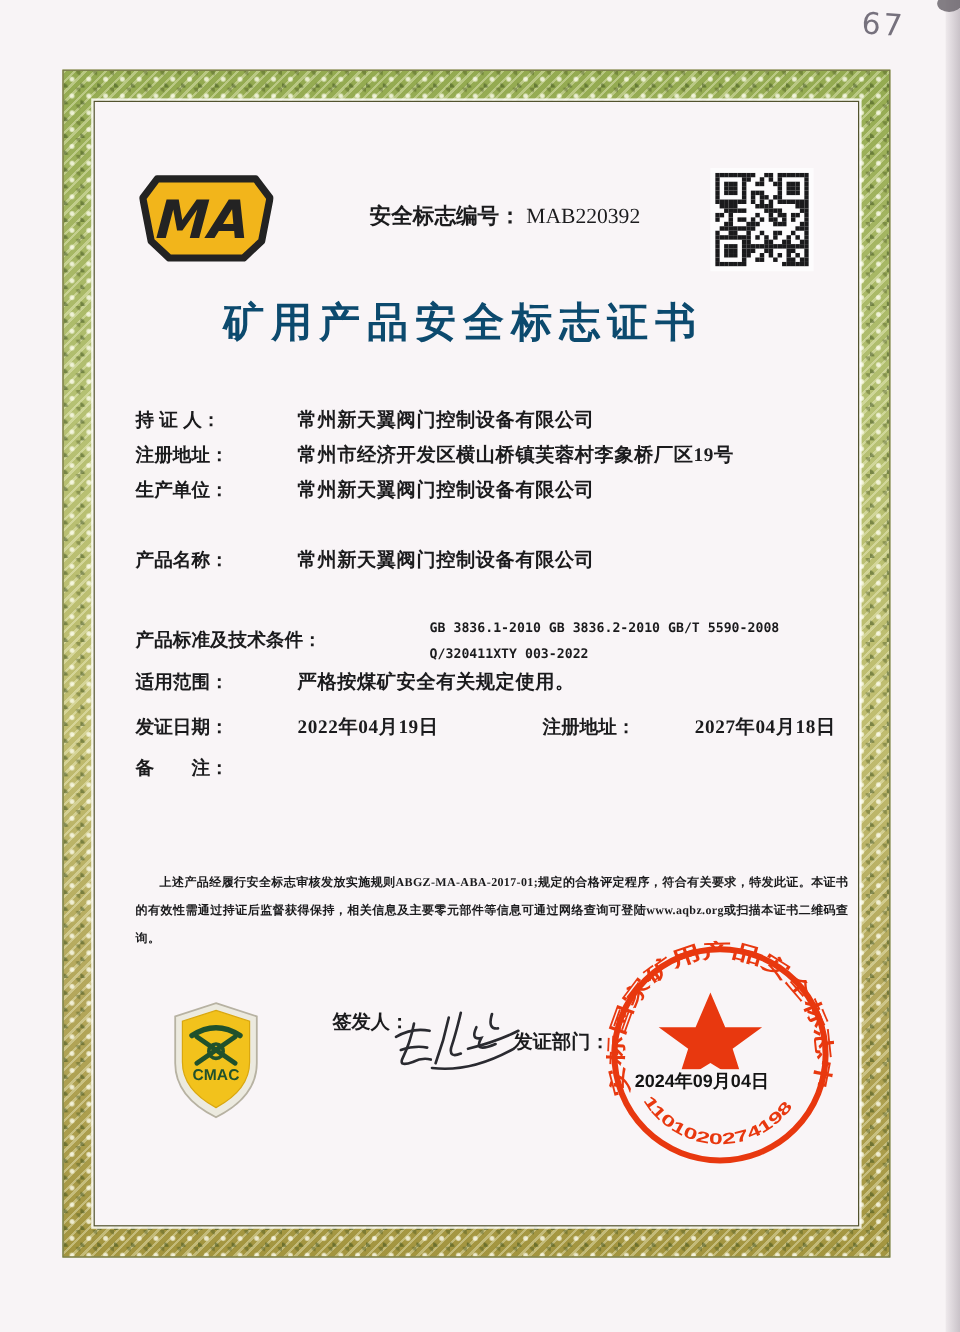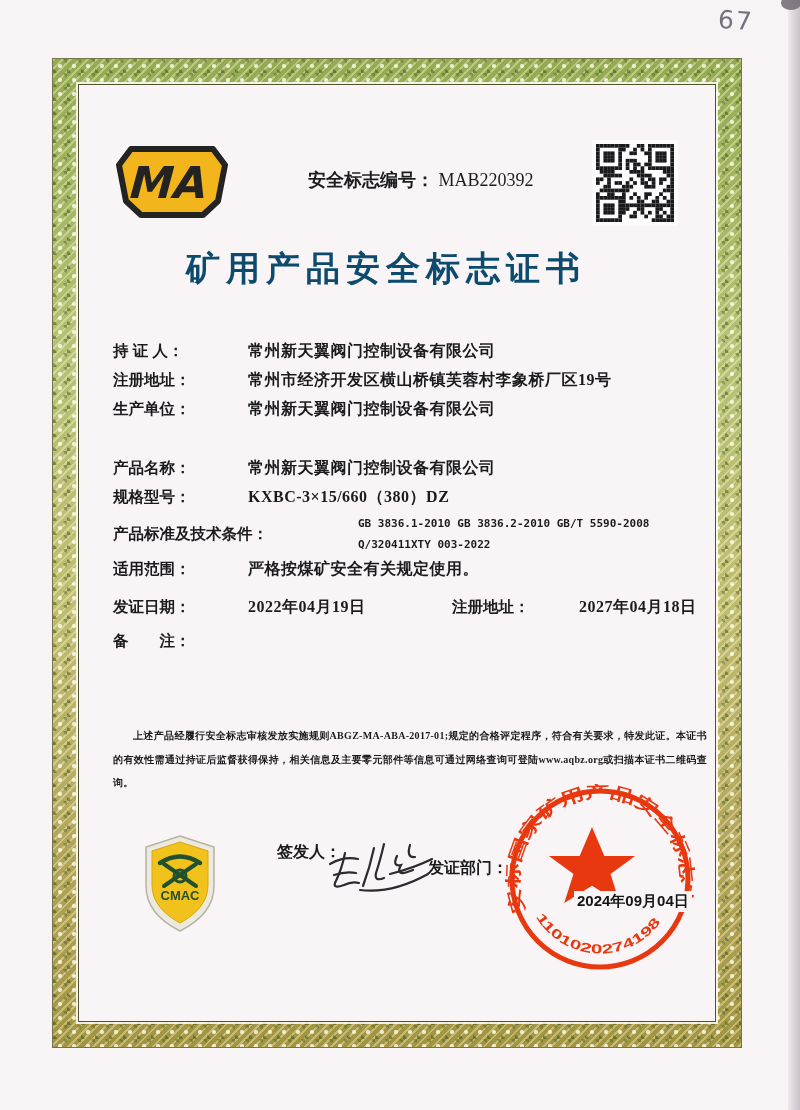--- a/index.html
+++ b/index.html
@@ -60,21 +60,21 @@
   
   .cmac{position:absolute;left:140px;top:834px;}
   .signer-lbl{position:absolute;left:277px;top:842px;font-size:16px;font-weight:bold;
     font-family:"Liberation Sans","DejaVu Sans",sans-serif;color:#1b1b1d;}
   .signature{position:absolute;left:322px;top:832px;}
   .dept-lbl{position:absolute;left:428px;top:858px;font-size:16px;font-weight:bold;
     font-family:"Liberation Sans","DejaVu Sans",sans-serif;color:#1b1b1d;}
   .stamp{position:absolute;left:505px;top:784px;width:190px;height:190px;}
   .stamp-date{position:absolute;left:526px;top:891px;background:#f9f5f7;padding:1px 3px;
     font-size:15px;font-weight:bold;color:#141414;font-family:"Liberation Sans","DejaVu Sans",sans-serif;
-    white-space:nowrap;margin-left:48px;}
+    white-space:nowrap;}
 </style>
 </head>
 <body>
 
 <div class="page">
 
   <div class="scan-band"></div>
   <div class="scan-smudge"></div>
   <div class="hand-note">67</div>
 
@@ -357,24 +357,20 @@
     <span class="val">常州市经济开发区横山桥镇芙蓉村李象桥厂区19号</span>
   </div>
   <div class="row" style="top:398px">
     <span class="lbl">生产单位：</span>
     <span class="val">常州新天翼阀门控制设备有限公司</span>
   </div>
   <div class="row" style="top:457px">
     <span class="lbl">产品名称：</span>
     <span class="val">常州新天翼阀门控制设备有限公司</span>
   </div>
-  <div class="row" style="top:486px">
-    <span class="lbl">规格型号：</span>
-    <span class="val">KXBC-3×15/660（380）DZ</span>
-  </div>
   <div class="row" style="top:513px">
     <span class="lbl-wide">产品标准及技术条件：</span>
     <span class="val val-std">GB 3836.1-2010 GB 3836.2-2010 GB/T 5590-2008 Q/320411XTY 003-2022</span>
   </div>
   <div class="row" style="top:558px">
     <span class="lbl">适用范围：</span>
     <span class="val">严格按煤矿安全有关规定使用。</span>
   </div>
   <div class="row dates" style="top:596px">
     <span class="lbl">发证日期：</span>

